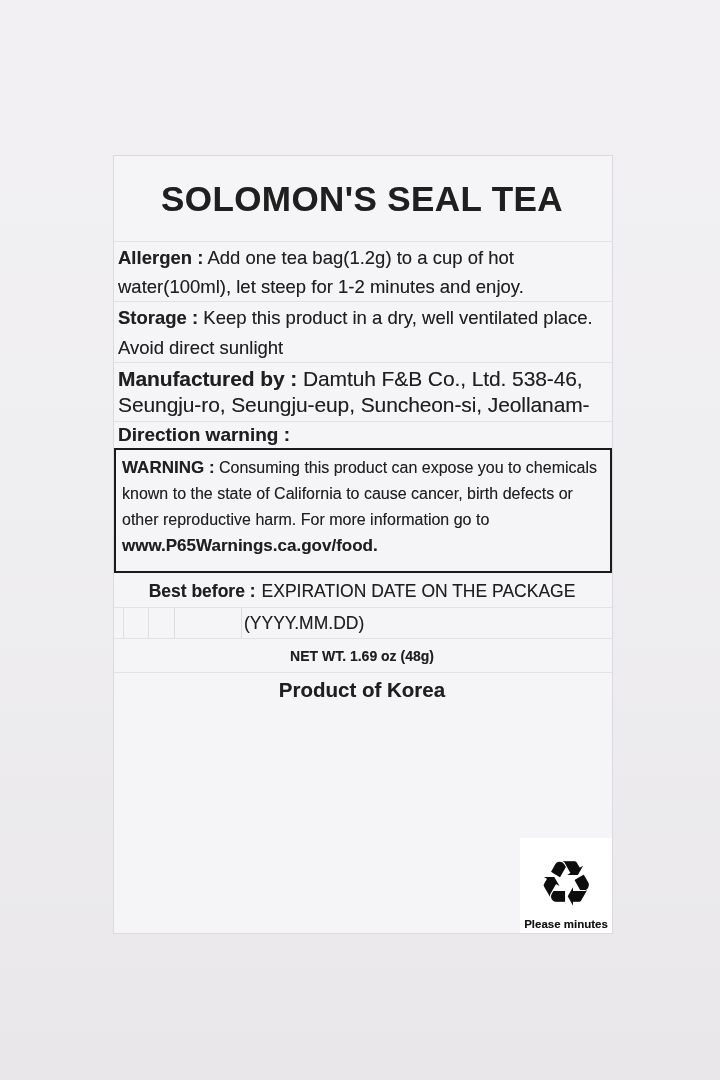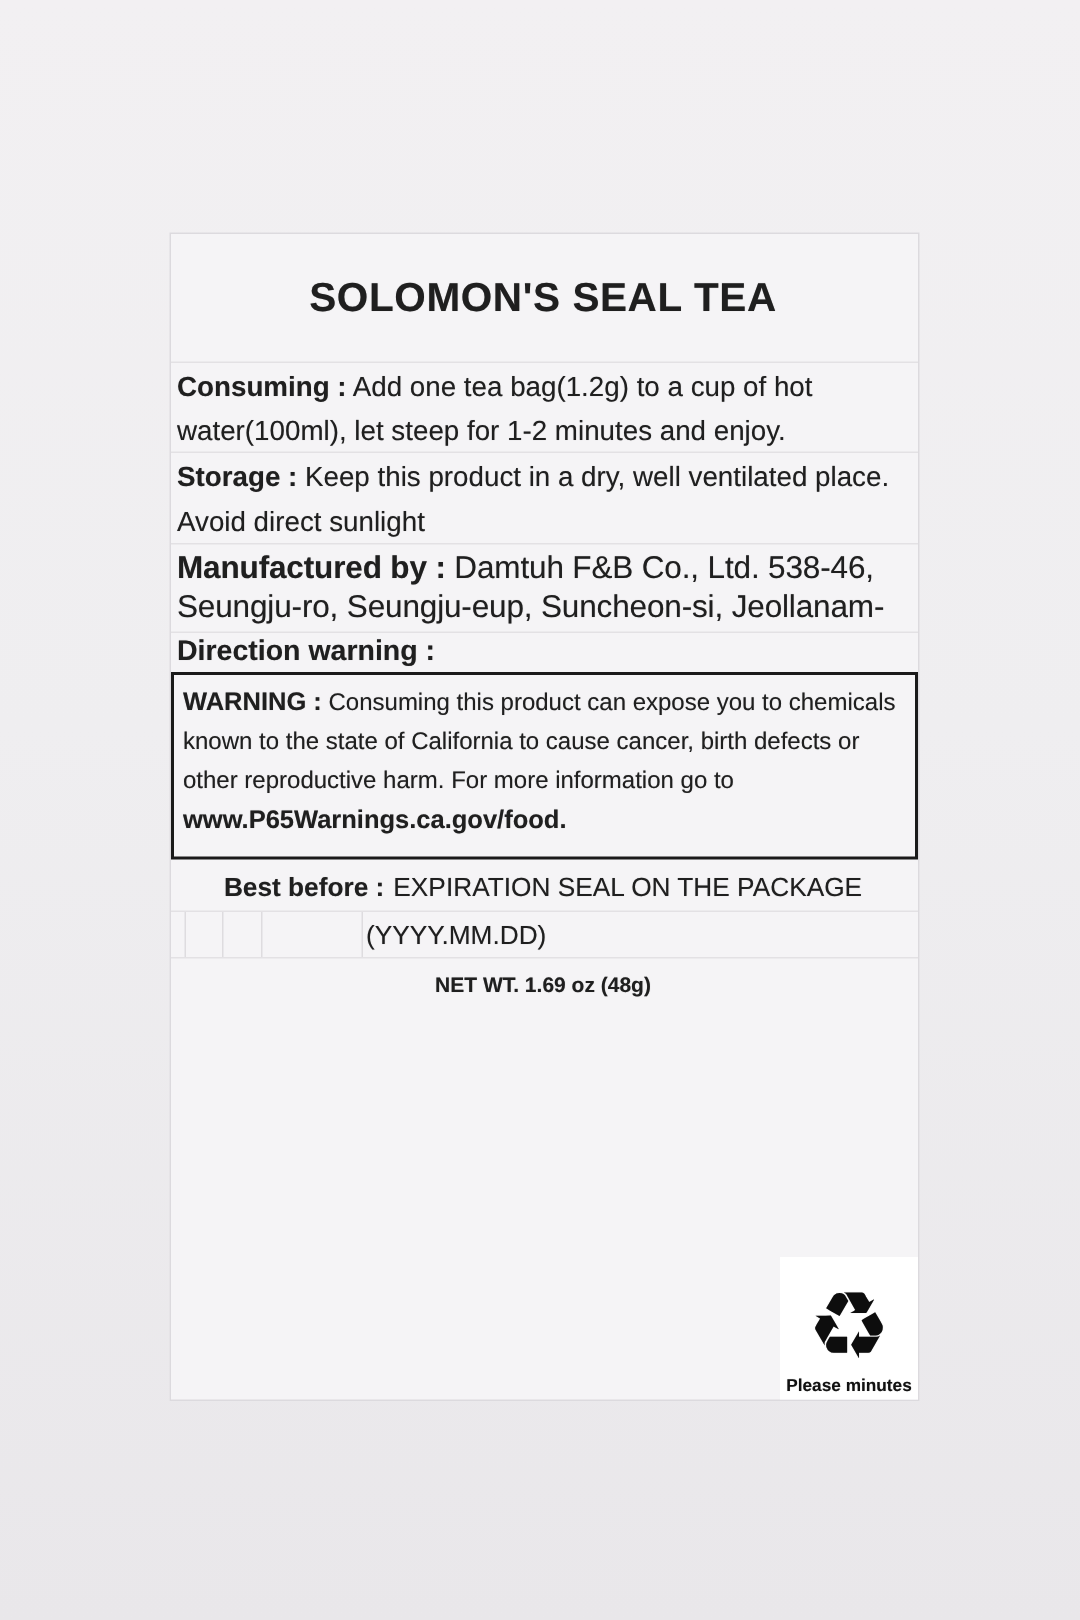--- a/index.html
+++ b/index.html
@@ -22,21 +22,21 @@
     box-sizing: border-box;
     border-top: 1px solid #e3e1e4;
     padding-left: 4px; padding-right: 6px;
     overflow: hidden;
   }
   .row.first { border-top: none; }
 
   .title-row {
     height: 85px;
     display: flex; align-items: center; justify-content: center;
-    font-weight: bold; font-size: 27px; letter-spacing: 0.4px;
+    font-weight: bold; font-size: 35px; letter-spacing: 0.4px;
   }
   .ingredients-row {
     height: 131px;
     display: flex; align-items: center;
     font-size: 19px;
   }
   .direction-row { height: 60px; font-size: 18.5px; line-height: 29px; padding-top: 1px; }
   .storage-row   { height: 61px; font-size: 18.5px; line-height: 30px; padding-top: 1px; }
   .manufacturer-row { height: 59px; font-size: 21px; line-height: 26px; padding-top: 3px; letter-spacing: -0.1px; }
   .allergen-header-row { height: 27px; display: flex; align-items: center; font-size: 19px; font-weight: bold; }
@@ -93,21 +93,21 @@
 </head>
 <body>
 
 <div class="page">
   <div class="tea-label soft">
 
     <div class="row first title-row">SOLOMON'S SEAL TEA</div>
 
 
     <div class="row direction-row">
-      <b>Consuming :</b>
+      <b>Allergen :</b>
       <span>Add one tea bag(1.2g) to a cup of hot water(100ml), let steep for 1-2 minutes and enjoy.</span>
     </div>
 
     <div class="row storage-row">
       <b>Storage :</b>
       <span>Keep this product in a dry, well ventilated place. Avoid direct sunlight</span>
     </div>
 
     <div class="row manufacturer-row">
       <b>Manufactured by :</b>
@@ -118,33 +118,34 @@
 
 
     <div class="warning-box">
       <b>WARNING :</b>
       <span>Consuming this product can expose you to chemicals known to the state of California to cause cancer, birth defects or other reproductive harm. For more information go to</span>
       <b>www.P65Warnings.ca.gov/food.</b>
     </div>
 
     <div class="row bb-row">
       <b>Best before :</b>
-      <span>EXPIRATION SEAL ON THE PACKAGE</span>
+      <span>EXPIRATION DATE ON THE PACKAGE</span>
     </div>
 
     <div class="row date-row">
       <div class="date-cell" style="left:0;   width:9px;"></div>
       <div class="date-cell" style="left:9px;  width:25px;"></div>
       <div class="date-cell" style="left:34px; width:26px;"></div>
       <div class="date-cell" style="left:60px; width:67px;"></div>
       <span>(YYYY.MM.DD)</span>
     </div>
 
     <div class="row net-row">NET WT. 1.69 oz (48g)</div>
 
+    <div class="row origin-row">Product of Korea</div>
 
     <div class="recycle-box">
       <div class="recycle-icon">♻</div>
       <div class="recycle-caption">Please minutes</div>
     </div>
 
   </div>
 </div>
 
 </body></html>

